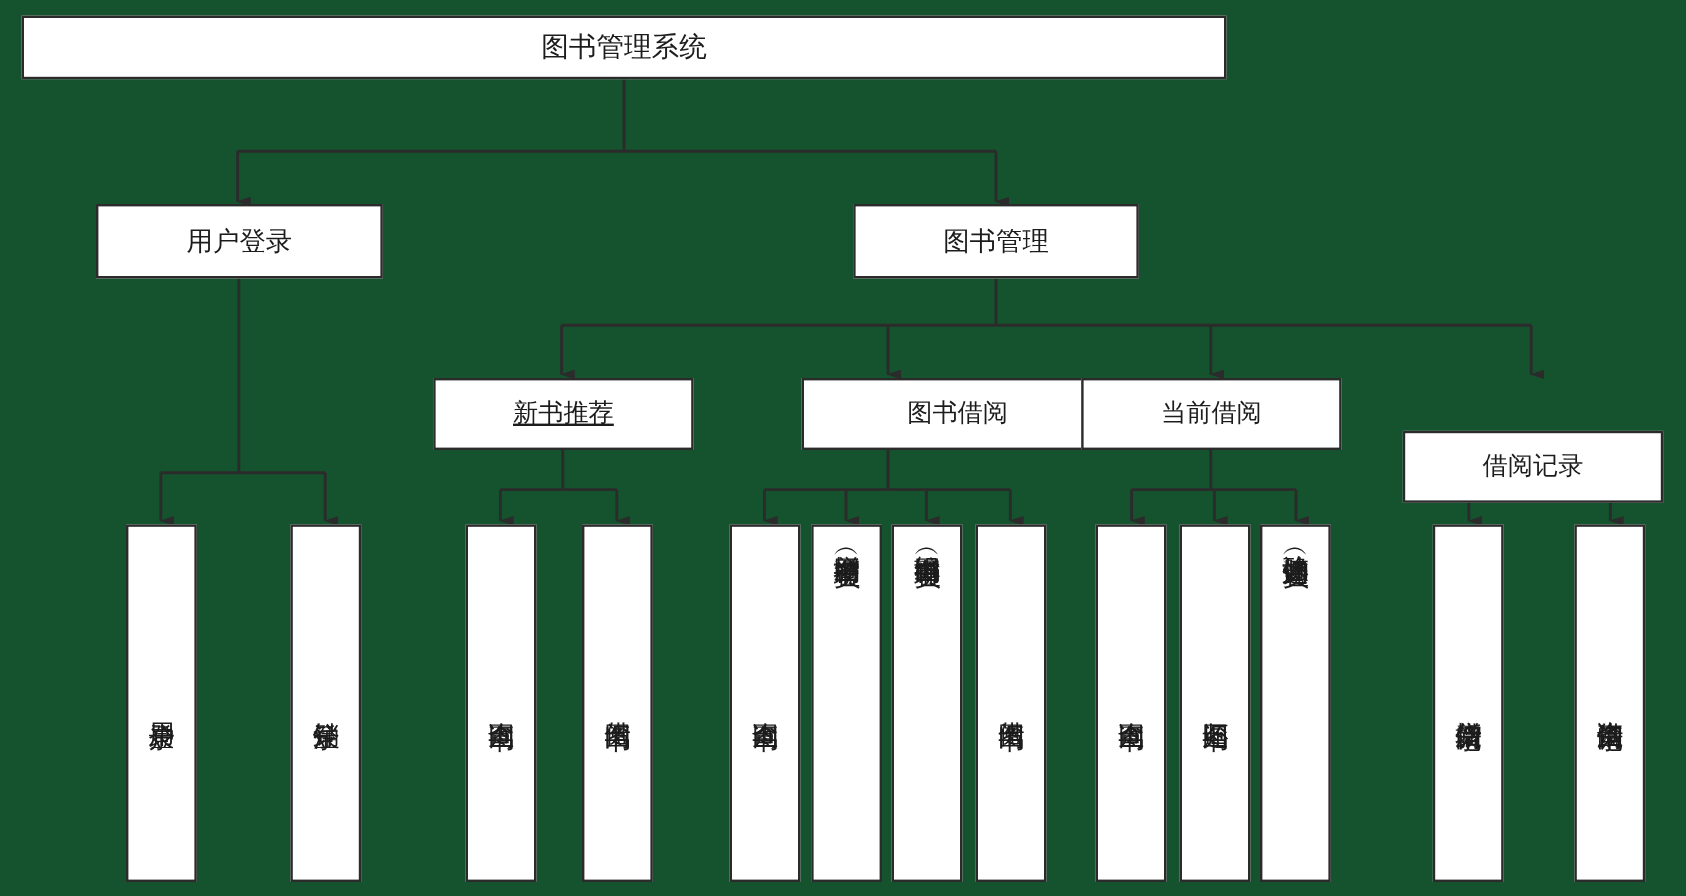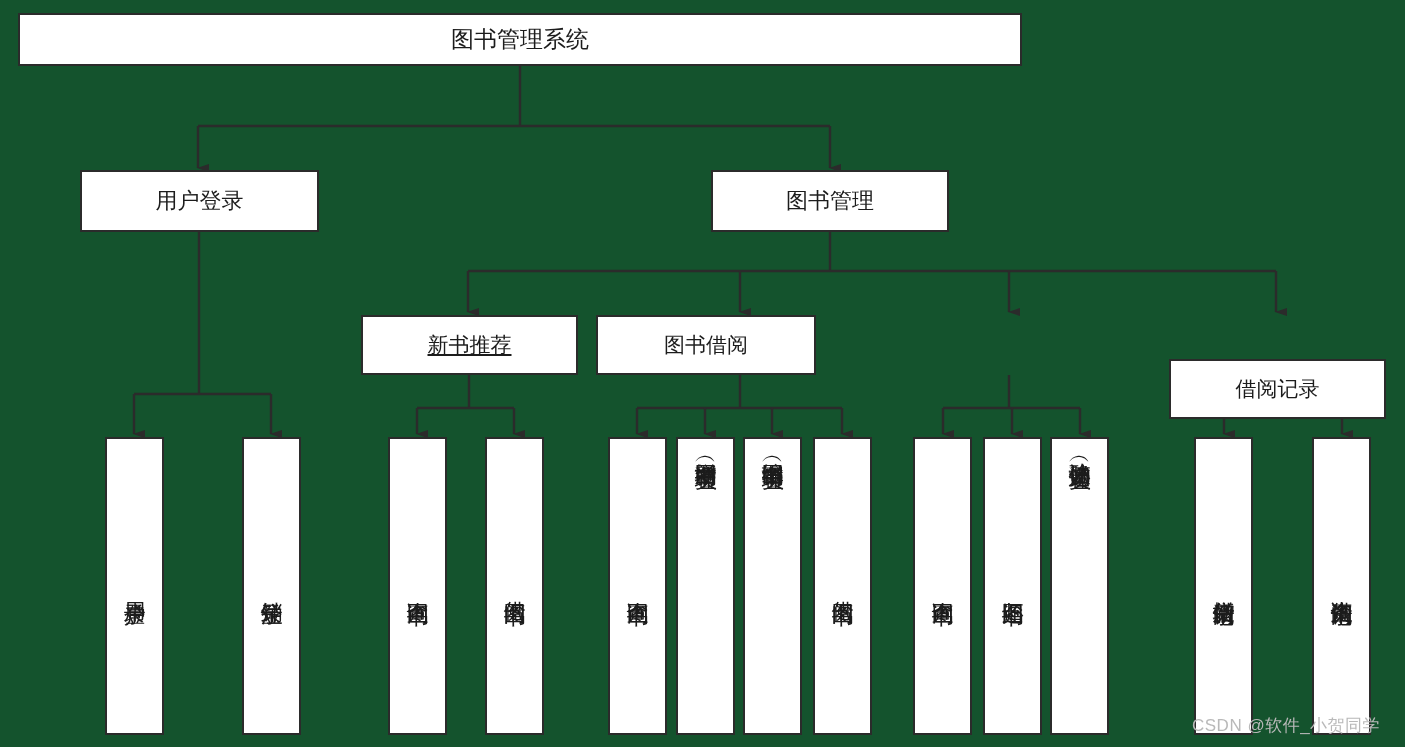--- a/index.html
+++ b/index.html
@@ -123,36 +123,36 @@
       <path d="M 1342 408 L 1342 434" marker-end="url(#arrow)"></path>
     </g>
   </svg>
 
   <div class="node root" style="left:18px; top:13px; width:1004px; height:53px;">图书管理系统</div>
 
   <div class="node level2" style="left:80px; top:170px; width:239px; height:62px;">用户登录</div>
   <div class="node level2" style="left:711px; top:170px; width:238px; height:62px;">图书管理</div>
 
   <div class="node level3" style="left:361px; top:315px; width:217px; height:60px;text-decoration:underline;">新书推荐</div>
-  <div class="node level3" style="left:596px; top:315px; width:220px; height:60px;">图书借阅</div>
+  <div class="node level3" style="left:668px; top:315px; width:260px; height:60px;">图书借阅</div>
+  <div class="node level3" style="left:901px; top:315px; width:217px; height:60px;">当前借阅</div>
   <div class="node level3" style="left:1169px; top:315px; width:217px; height:60px;margin-top:44px;">借阅记录</div>
 
   <div class="node leaf" style="left:105px; top:437px; width:59px; height:298px;">用户登录</div>
   <div class="node leaf" style="left:242px; top:437px; width:59px; height:298px;">注销登录</div>
 
   <div class="node leaf" style="left:388px; top:437px; width:59px; height:298px;">查询图书</div>
   <div class="node leaf" style="left:485px; top:437px; width:59px; height:298px;">借阅图书</div>
 
   <div class="node leaf" style="left:608px; top:437px; width:59px; height:298px;">查询图书</div>
   <div class="node leaf topalign" style="left:676px; top:437px; width:59px; height:298px;">新增图书（管理员）</div>
   <div class="node leaf topalign" style="left:743px; top:437px; width:59px; height:298px;">编辑图书（管理员）</div>
   <div class="node leaf" style="left:813px; top:437px; width:59px; height:298px;">借阅图书</div>
 
   <div class="node leaf" style="left:913px; top:437px; width:59px; height:298px;">查询图书</div>
   <div class="node leaf" style="left:983px; top:437px; width:59px; height:298px;">归还图书</div>
   <div class="node leaf topalign" style="left:1050px; top:437px; width:59px; height:298px;">确认归还（管理员）</div>
 
   <div class="node leaf" style="left:1194px; top:437px; width:59px; height:298px;">新增借阅记录</div>
   <div class="node leaf" style="left:1312px; top:437px; width:59px; height:298px;">查询借阅记录</div>
 
-  <div class="watermark">CSDN @软件_小贺同学</div>
 
 </div>
 
 </body></html>

